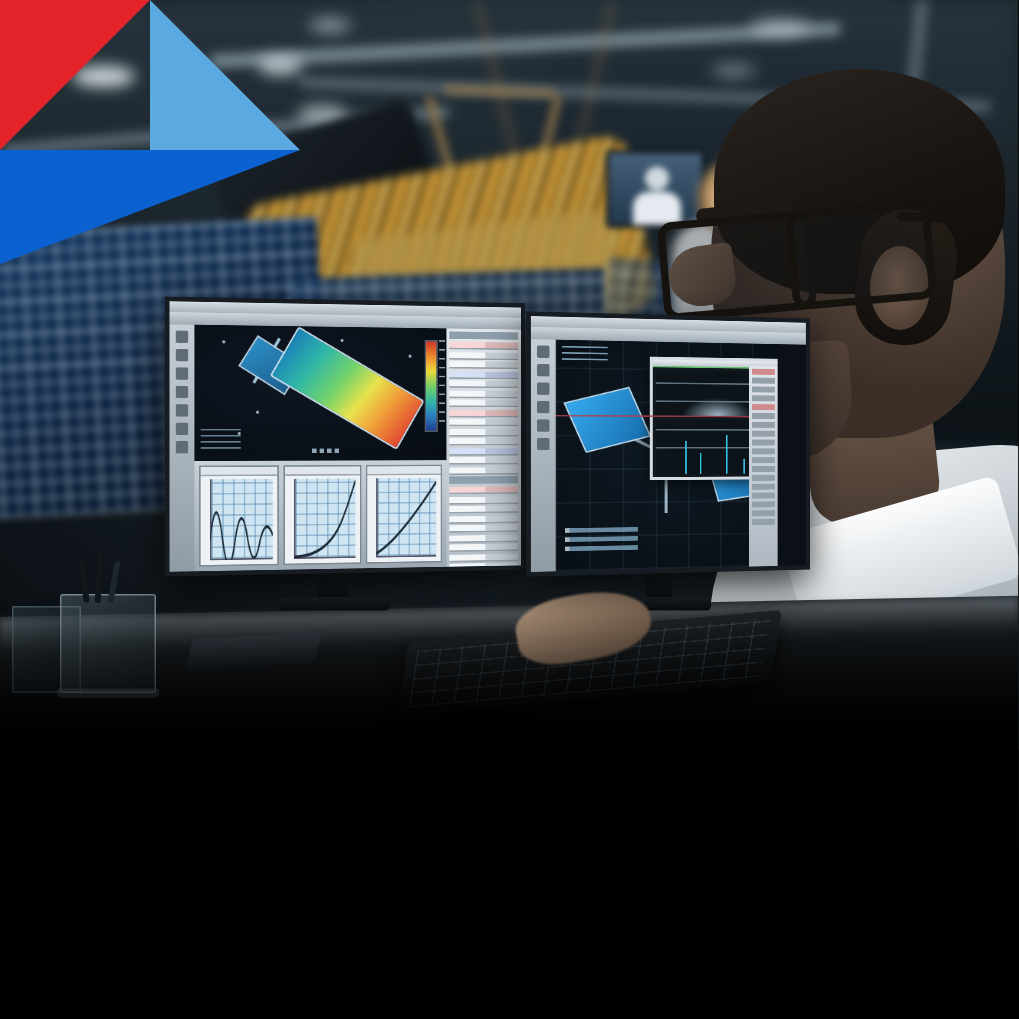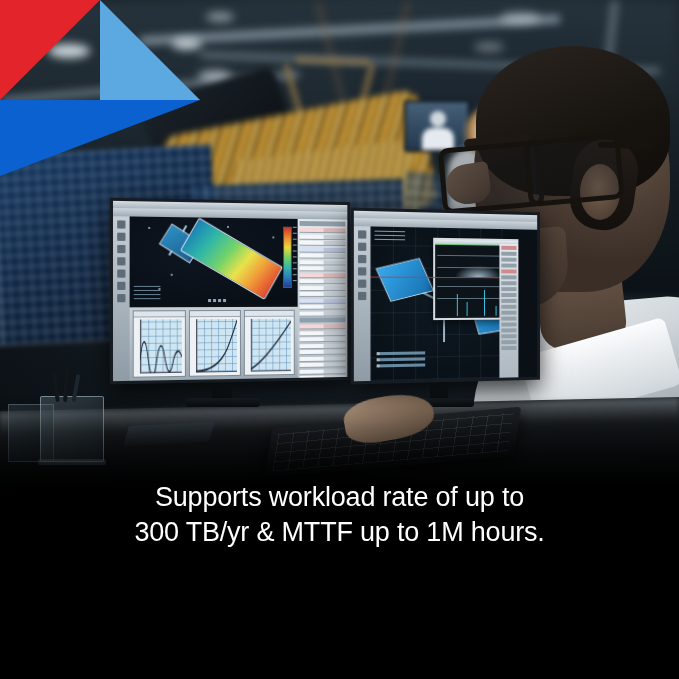--- a/index.html
+++ b/index.html
@@ -734,19 +734,15 @@
 
   <div class="logo">
     <div class="tri-red"></div>
     <div class="tri-lblue"></div>
     <div class="tri-dblue"></div>
   </div>
 
   <div class="band" style="background: rgb(0, 0, 0);"></div>
 
   <div class="copy" style="color: rgb(255, 255, 255);">
-    <div class="sub">
-      <span>Supports workload rate of up to</span>
-      <span class="s2">300 TB/yr &amp; MTTF up to 1M hours.</span>
-    </div>
   </div>
 
 </div>
 
 </body></html>

